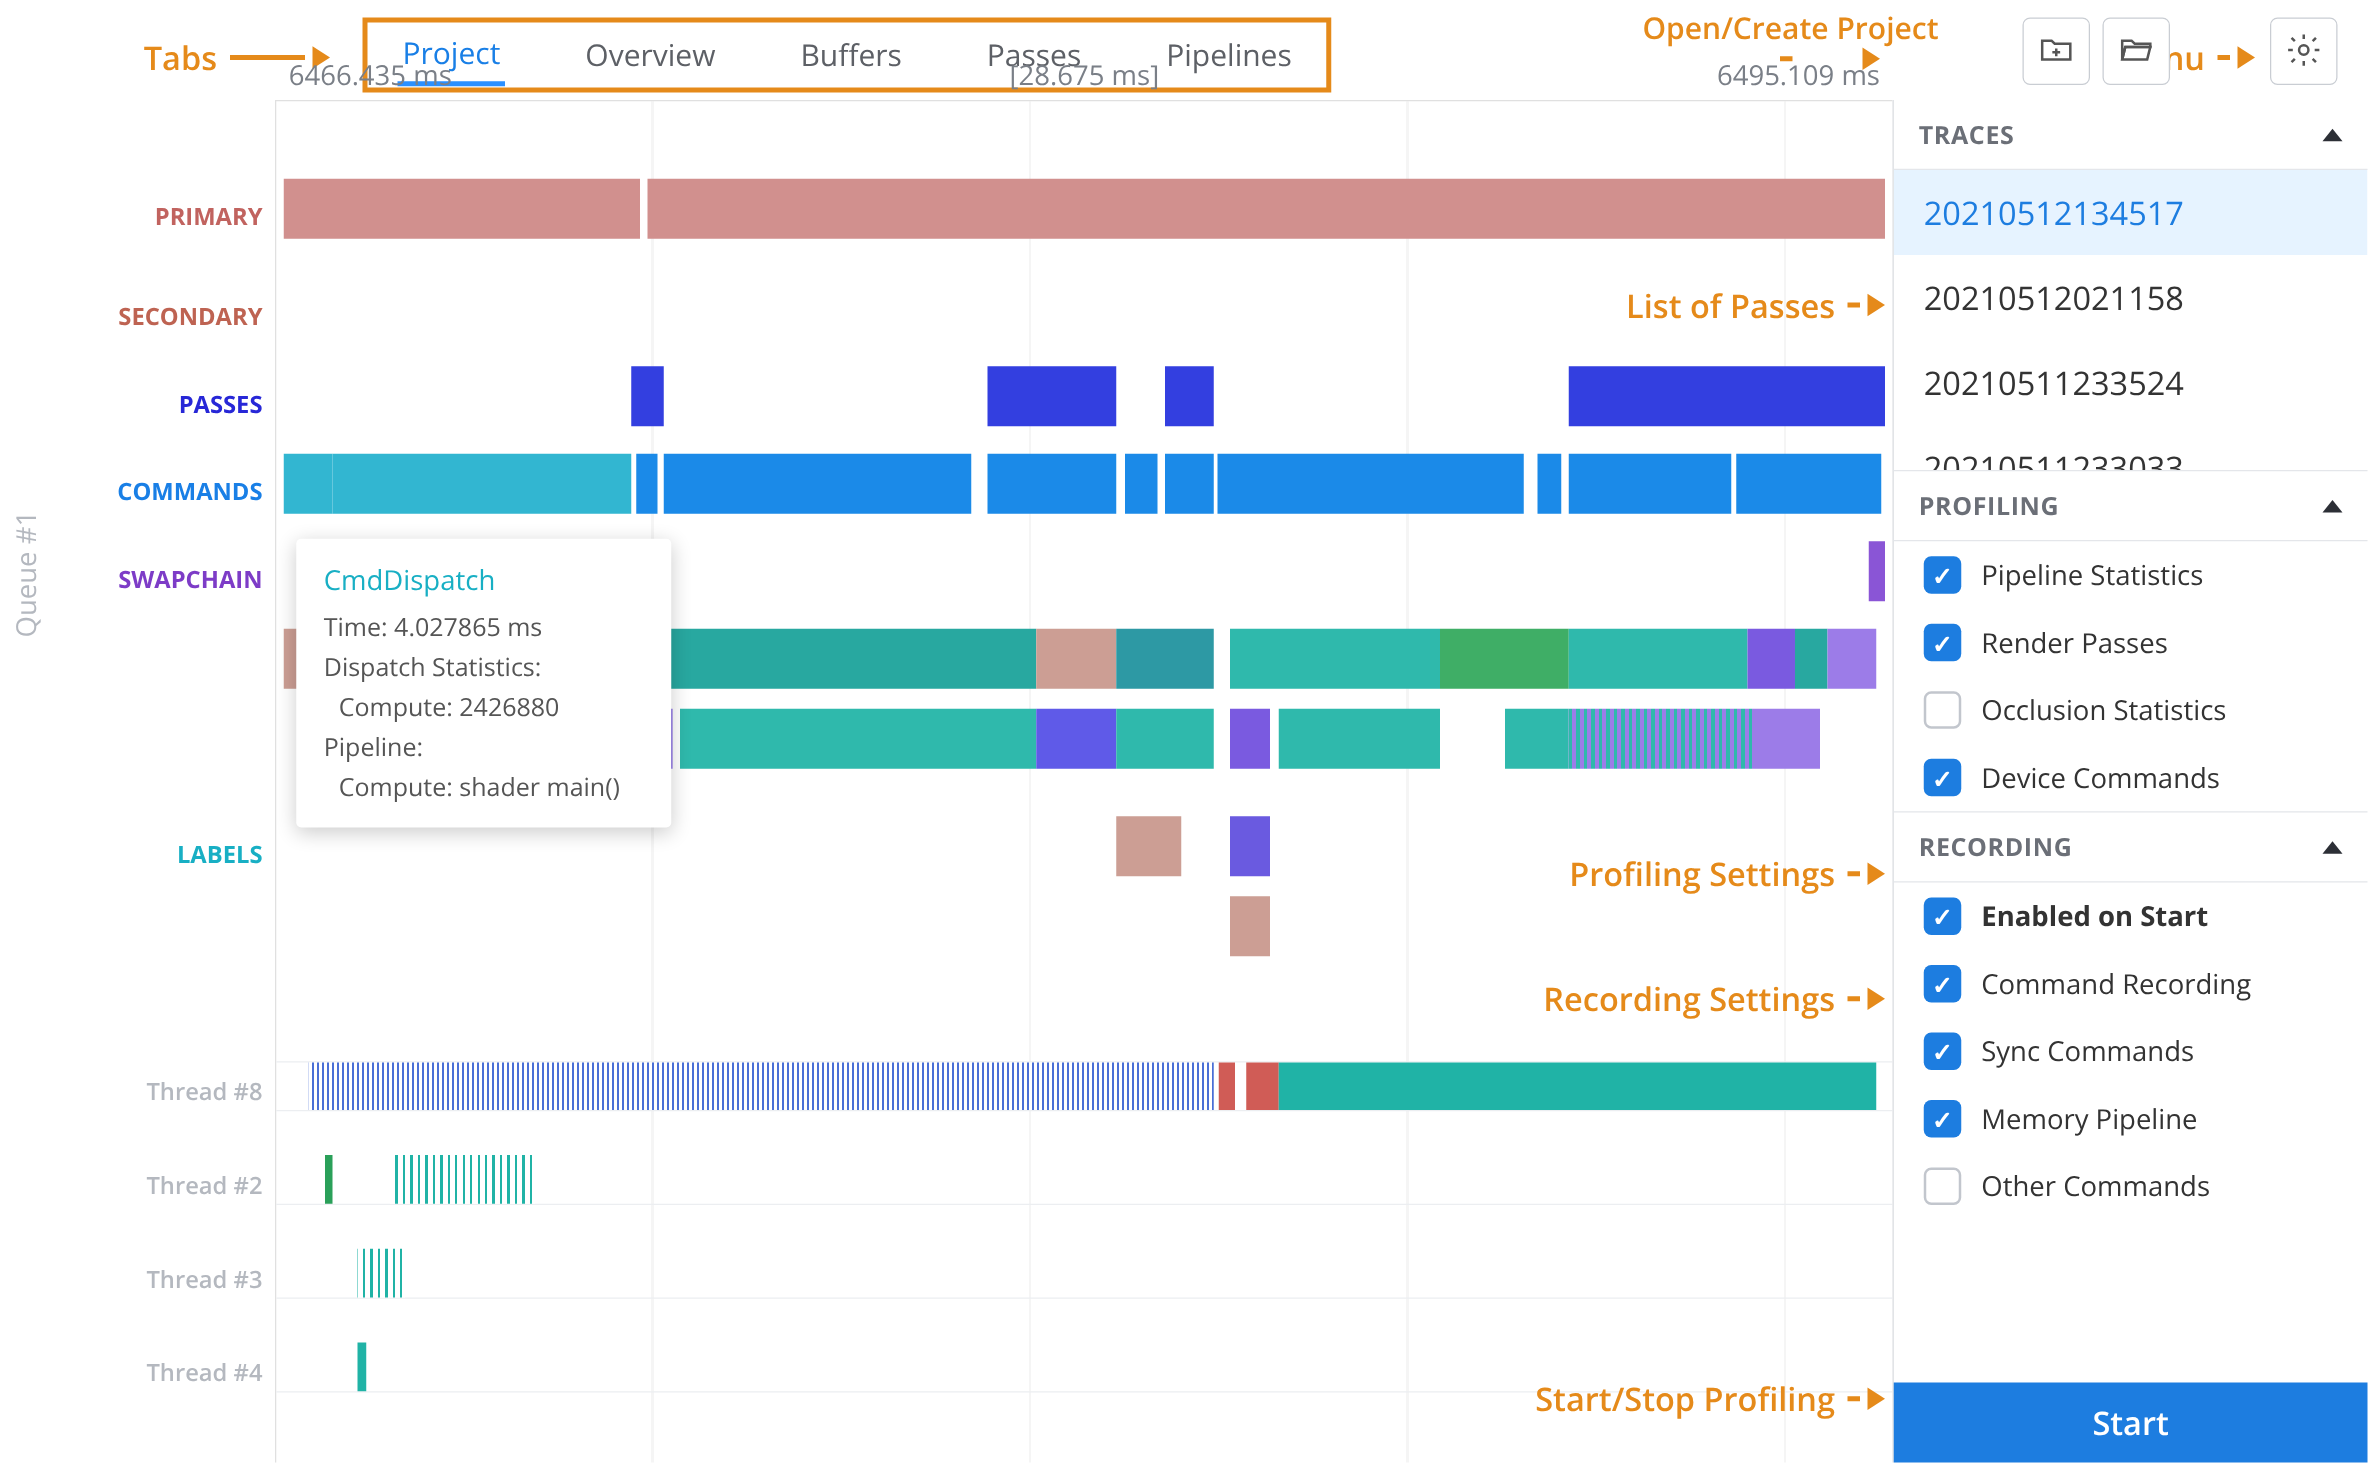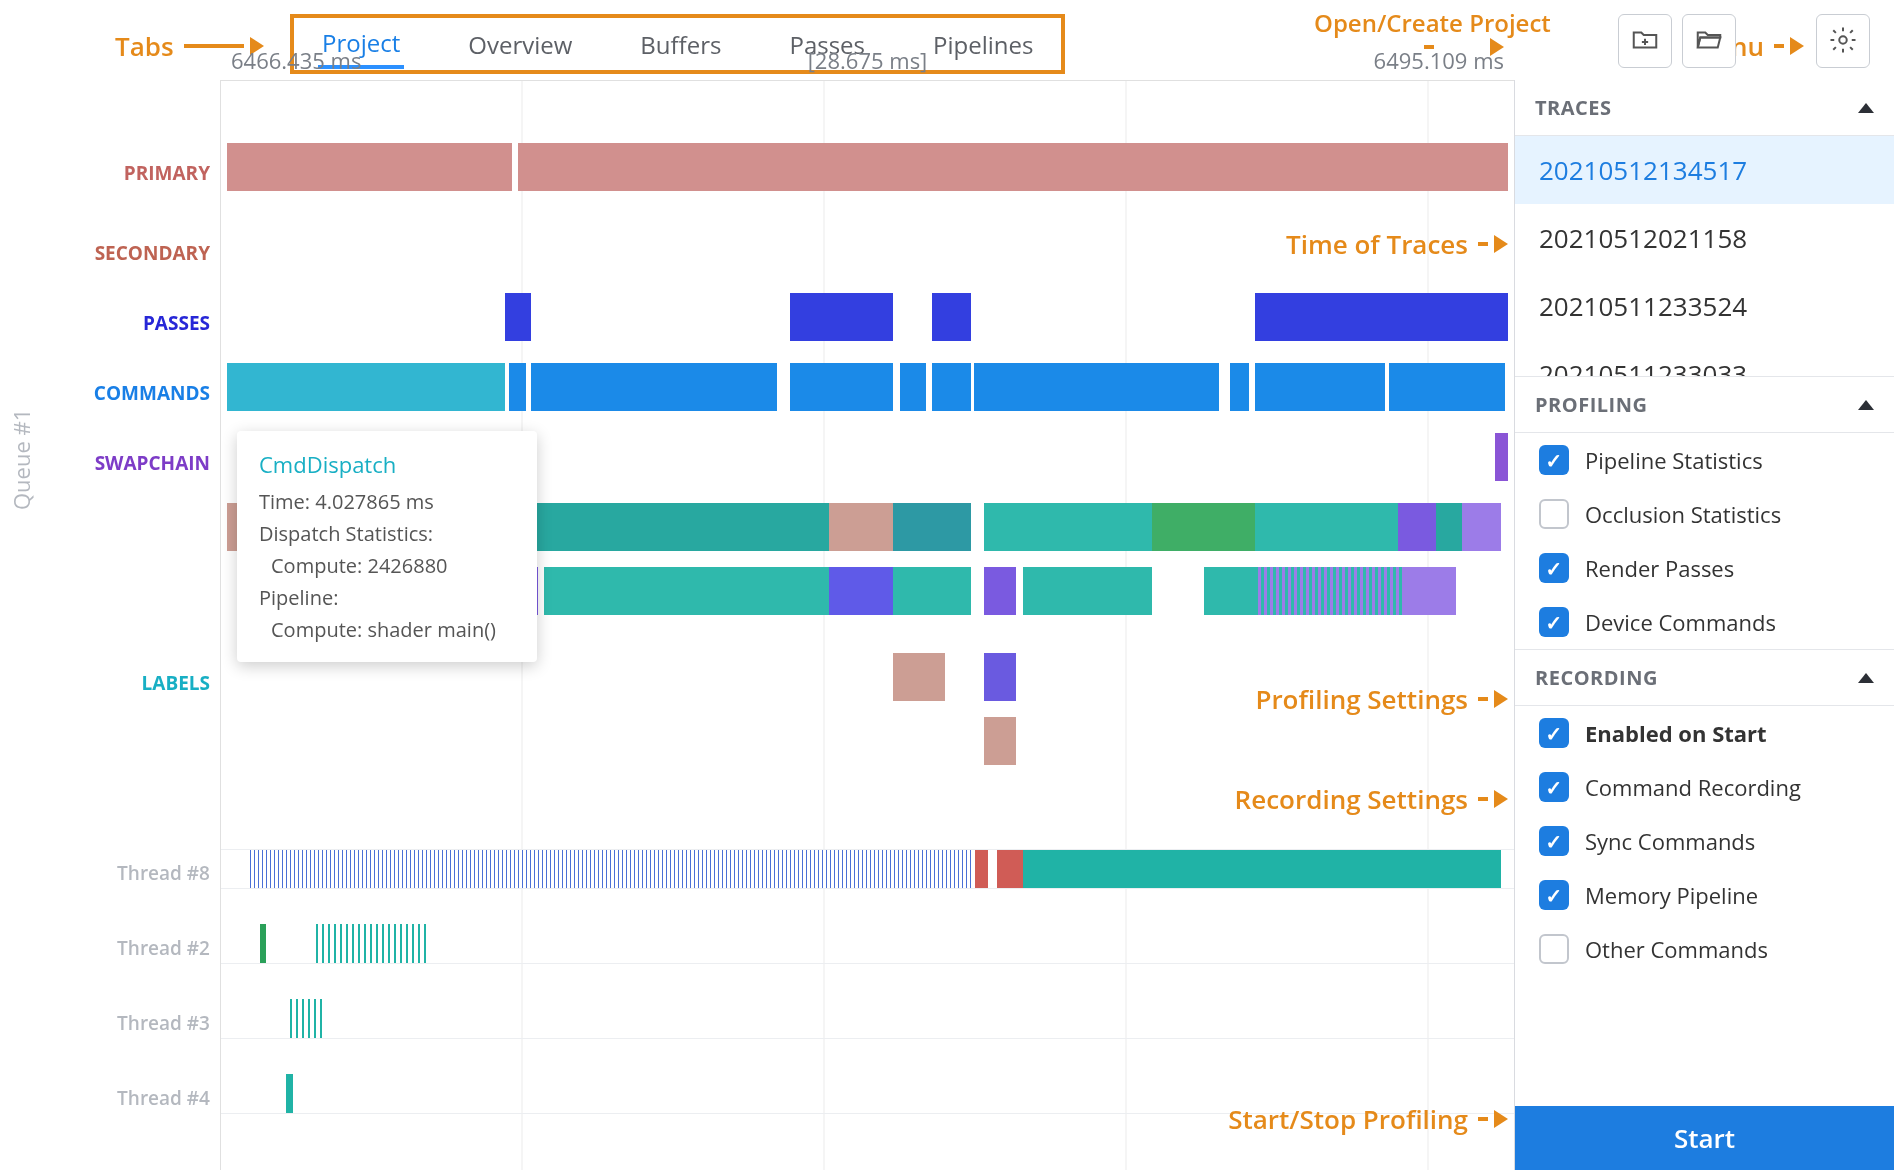--- a/index.html
+++ b/index.html
@@ -422,21 +422,21 @@
     <div class="tooltip" style="left:16px;top:350px;width:300px">
       <div class="tt-title">CmdDispatch</div>
       <div><span>Time:</span> <span>4.027865 ms</span></div>
       <div>Dispatch Statistics:</div>
       <div style="padding-left:12px">Compute: 2426880</div>
       <div>Pipeline:</div>
       <div style="padding-left:12px">Compute: shader main()</div>
     </div>
 
     <div class="annot" style="right:6px;top:145px;font-size:26px">
-      <span>Time of Traces</span>
+      <span>List of Passes</span>
         <span class="arrow-r" style="width:10px"></span>
         <span class="arrow-head"></span>
     </div>
     <div class="annot" style="right:6px;top:600px;font-size:26px">
       <span>Profiling Settings</span>
         <span class="arrow-r" style="width:10px"></span>
         <span class="arrow-head"></span>
     </div>
     <div class="annot" style="right:6px;top:700px;font-size:26px">
       <span>Recording Settings</span>
@@ -465,26 +465,26 @@
 
     <div class="panel-hdr">
       <span>PROFILING</span>
       <span class="chev-up"></span>
     </div>
     <div class="chk-row">
       <span class="chk on"></span>
       <span>Pipeline Statistics</span>
     </div>
     <div class="chk-row">
+      <span class="chk on"></span>
+      <span>Render Passes</span>
+    </div>
+    <div class="chk-row">
       <span class="chk off"></span>
       <span>Occlusion Statistics</span>
-    </div>
-    <div class="chk-row">
-      <span class="chk on"></span>
-      <span>Render Passes</span>
     </div>
     <div class="chk-row">
       <span class="chk on"></span>
       <span>Device Commands</span>
     </div>
 
     <div class="panel-hdr">
       <span>RECORDING</span>
       <span class="chev-up"></span>
     </div>

